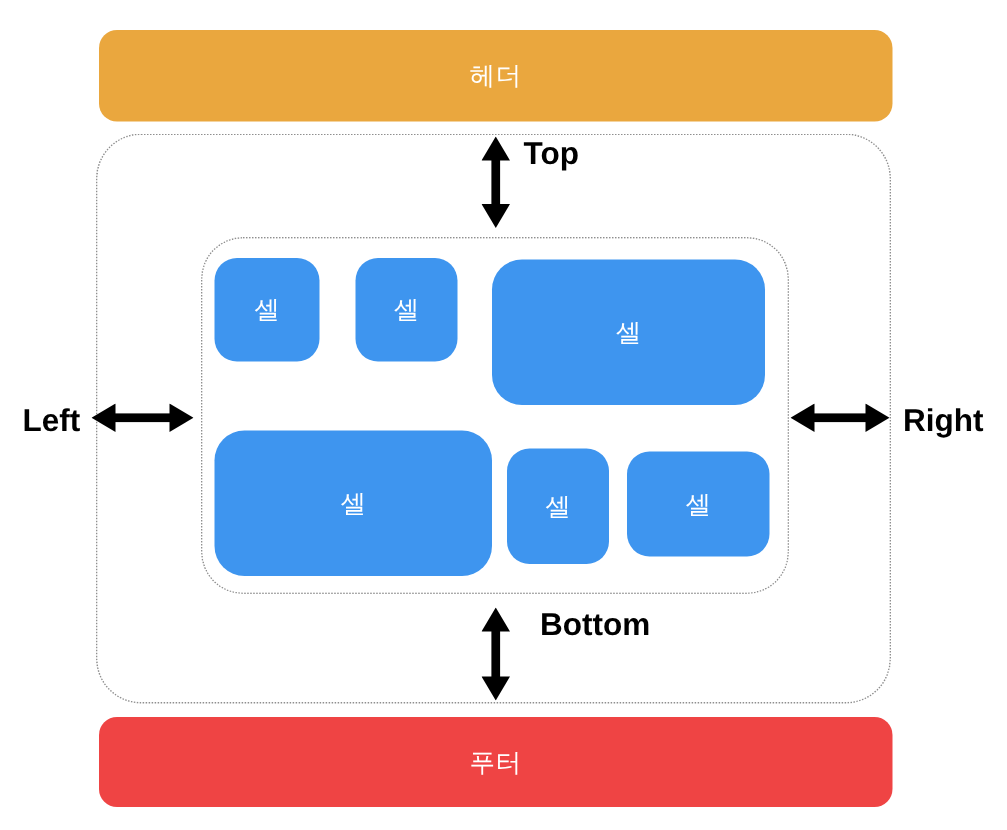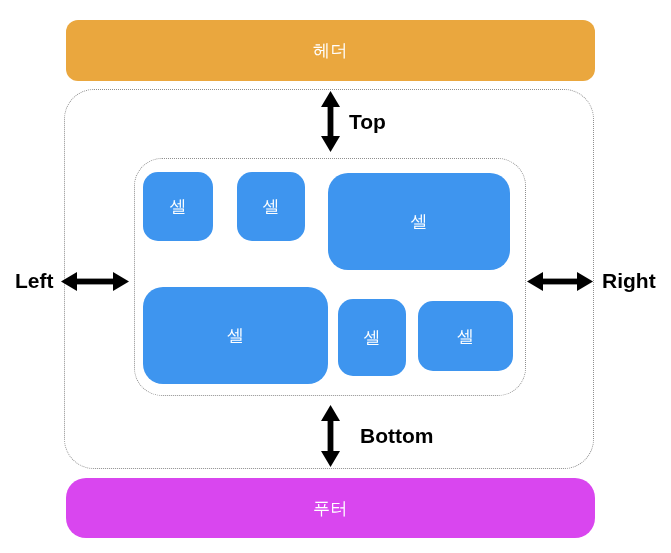--- a/index.html
+++ b/index.html
@@ -72,21 +72,20 @@
   .cell--b { left: 102px; top: 13px;  width: 68px;  height: 69px; }
   .cell--c { left: 193px; top: 14px;  width: 182px; height: 97px; border-radius: 20px; }
   .cell--d { left: 8px;   top: 128px; width: 185px; height: 97px; border-radius: 20px; }
   .cell--e { left: 203px; top: 140px; width: 68px;  height: 77px; }
   .cell--f { left: 283px; top: 142px; width: 95px;  height: 70px; }
 
   
   .inset {
     position: absolute;
     display: flex;
-    align-items: center;
   }
   .inset__label {
     color: #000000;
     font-size: 21px;
     font-weight: 700;
     white-space: nowrap;
   }
   .inset--top    { left: 321px; top: 91px;  flex-direction: row; }
   .inset--top    .inset__label { margin-left: 9px; }
   .inset--bottom { left: 321px; top: 405px; flex-direction: row; }
@@ -160,17 +159,17 @@
 
   <div class="inset inset--left">
     <span class="inset__label">Left</span>
     <svg class="arrow-svg" width="68" height="19" viewBox="0 0 68 19">
       <polygon points="0,9.5 16,0 16,19" fill="#000000"></polygon>
       <rect x="14" y="6.6" width="40" height="5.8" fill="#000000"></rect>
       <polygon points="68,9.5 52,0 52,19" fill="#000000"></polygon>
     </svg>
   </div>
 
-  <div class="bar bar--footer" style="background-color: #d946ef; border-radius: 20px;">
+  <div class="bar bar--footer" style="background-color: #ef4444;">
     <span class="bar__label">푸터</span>
   </div>
 
 </div>
 
 </body></html>

